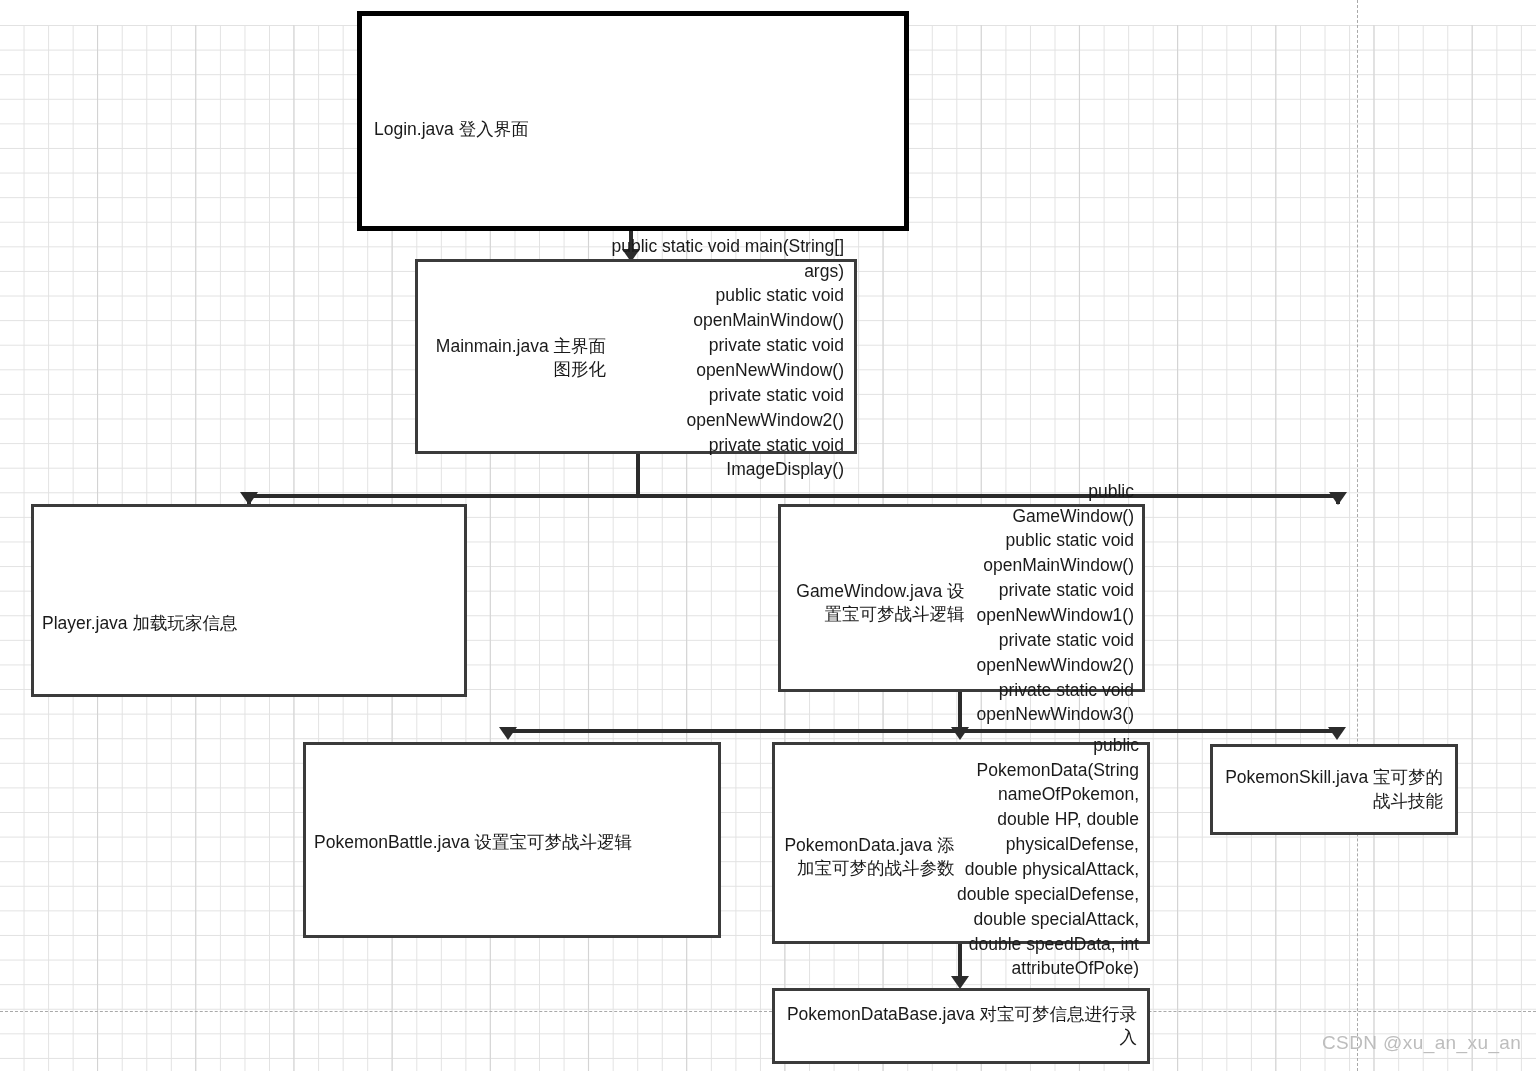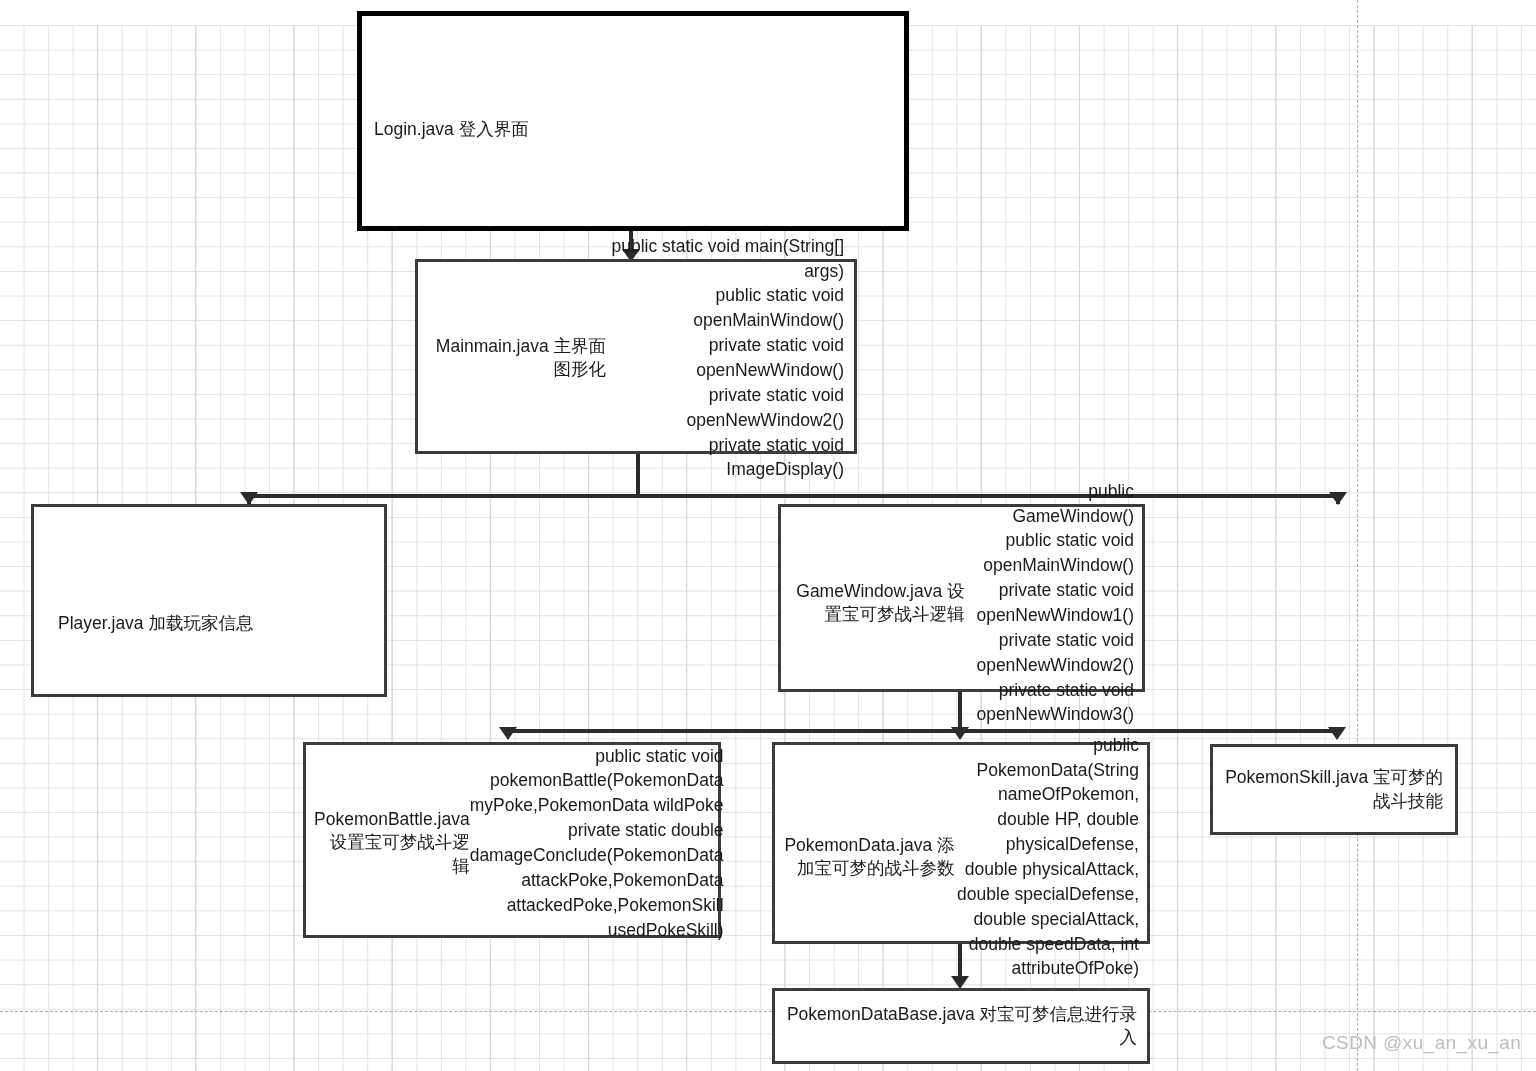--- a/index.html
+++ b/index.html
@@ -160,44 +160,38 @@
   <div class="node normal" id="node-mainmain" style="left:415px; top:259px; width:442px; height:195px; padding:3px 10px 0;">
     <div class="node-title">Mainmain.java 主界面图形化</div>
     <div class="gap-md"></div>
     <div class="node-body">public static void main(String[] args)
 public static void openMainWindow()
 private static void openNewWindow()
 private static void openNewWindow2()
 private static void ImageDisplay()</div>
   </div>
 
-  <div class="node normal" id="node-player" style="left:31px; top:504px; width:356px; height:193px; padding:46px 24px 0;">
+  <div class="node normal" id="node-player" style="left:31px; top:504px; width:436px; height:193px; padding:46px 8px 0;">
     <div class="node-title">Player.java  加载玩家信息</div>
     <div class="gap-md"></div>
   </div>
 
   <div class="node normal" id="node-gamewindow" style="left:778px; top:504px; width:367px; height:188px; padding:10px 8px 0;">
     <div class="node-title">GameWindow.java 设置宝可梦战斗逻辑</div>
     <div class="gap-md"></div>
     <div class="node-body">public GameWindow()
 public static void openMainWindow()
 private static void openNewWindow1()
 private static void openNewWindow2()
 private static void openNewWindow3()</div>
   </div>
 
   <div class="node normal" id="node-pokemonbattle" style="left:303px; top:742px; width:418px; height:196px; padding:6px 8px 0;">
     <div class="node-title">PokemonBattle.java 设置宝可梦战斗逻辑</div>
     <div class="gap-md"></div>
-    <div class="node-body">public static void pokemonBattle(PokemonData
-myPoke,PokemonData wildPoke
-private static double
-damageConclude(PokemonData
-attackPoke,PokemonData
-attackedPoke,PokemonSkill usedPokeSkill)</div>
   </div>
 
   <div class="node normal" id="node-pokemondata" style="left:772px; top:742px; width:378px; height:202px; padding:28px 8px 0;">
     <div class="node-title">PokemonData.java 添加宝可梦的战斗参数</div>
     <div class="gap-md"></div>
     <div class="node-body">public PokemonData(String
 nameOfPokemon, double HP, double
 physicalDefense, double physicalAttack,
 double specialDefense, double specialAttack,
 double speedData, int attributeOfPoke)</div>

